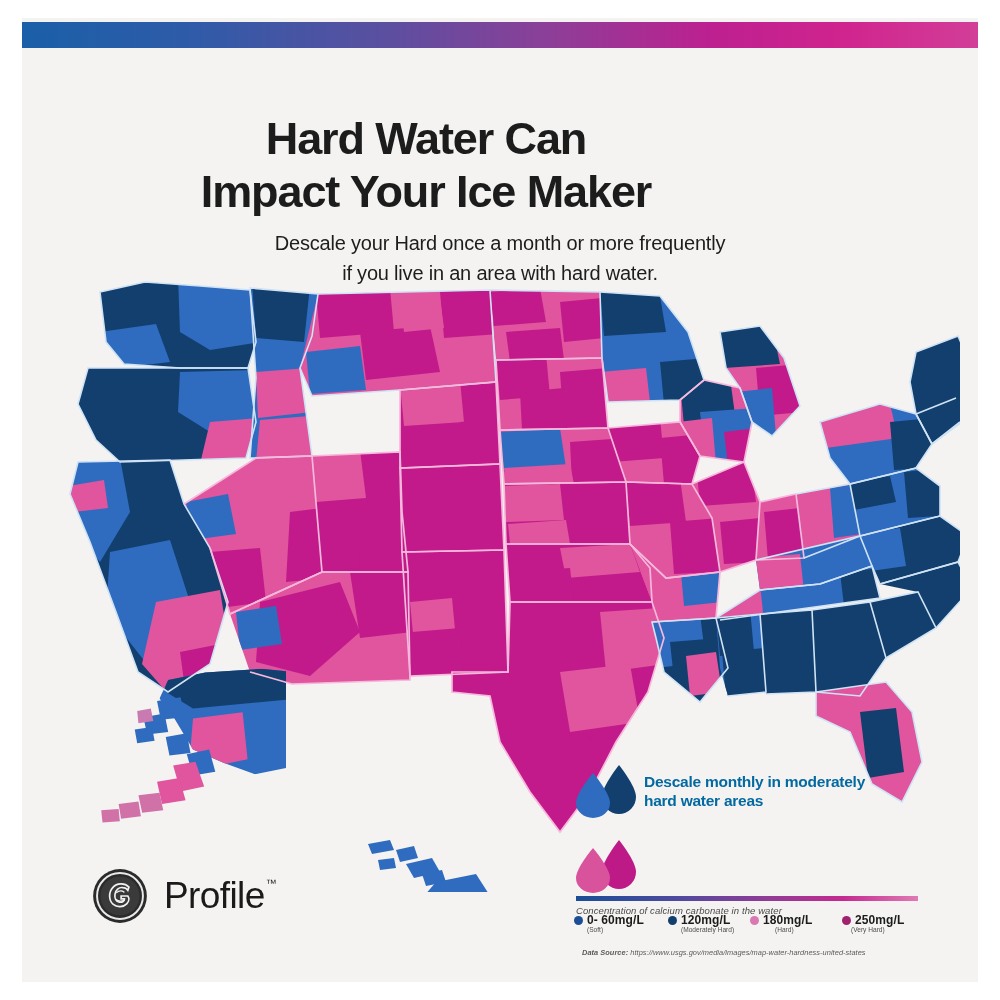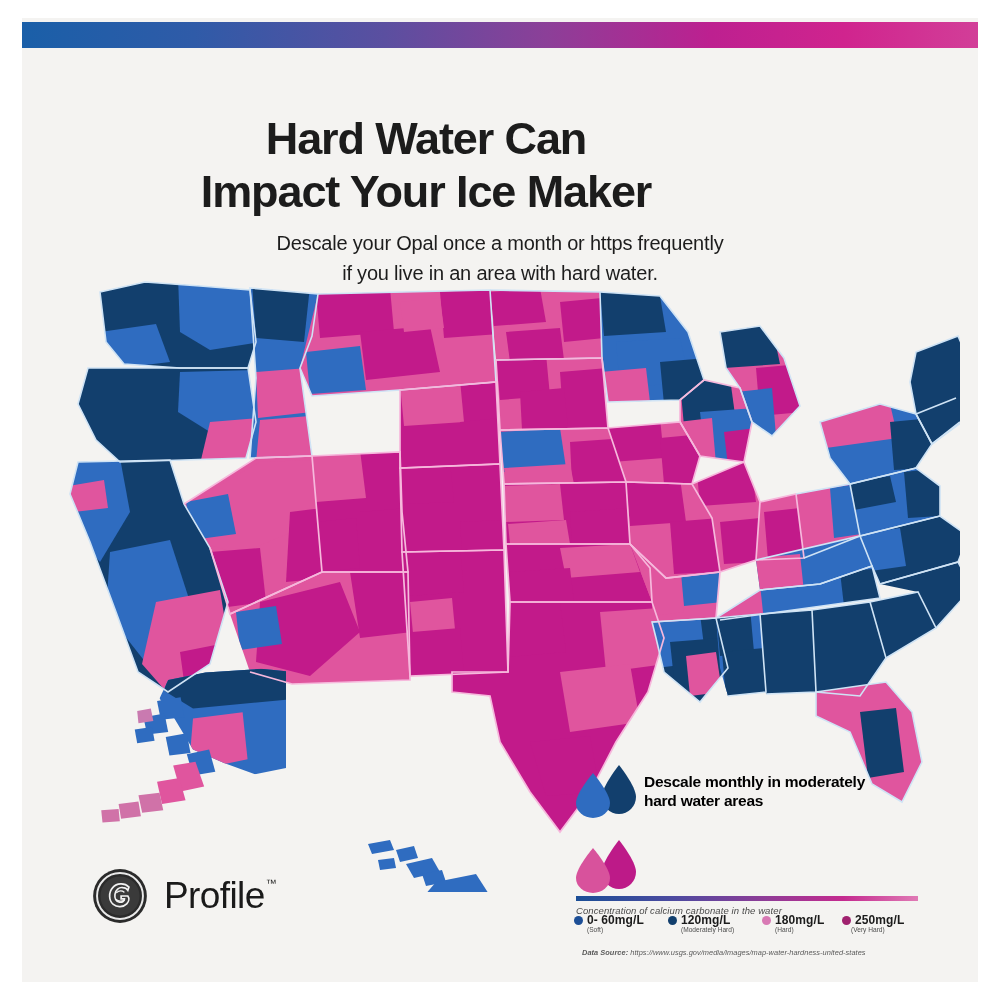--- a/index.html
+++ b/index.html
@@ -34,21 +34,21 @@
   #mapwrap{position:absolute;left:60px;top:272px;width:900px;height:620px;}
   #mapwrap svg{display:block;width:900px;height:620px;}
 
   
   #legend{position:absolute;left:572px;top:762px;width:350px;}
   .legrow{display:flex;align-items:center;margin-bottom:17px;}
   .drops{position:relative;width:72px;height:58px;flex:0 0 72px;}
   .drop{position:absolute;width:38px;height:50px;}
   .drop.back{left:28px;top:2px;}
   .drop.front{left:2px;top:6px;}
-  .legtext{font-size:15.5px;line-height:19px;font-weight:700;color:#000000;letter-spacing:-0.25px;}
+  .legtext{font-size:15.5px;line-height:19px;font-weight:700;color:#0369a1;letter-spacing:-0.25px;}
   .legtext span{display:block;}
 
   #scalebar{
     position:absolute;left:576px;top:896px;width:342px;height:5px;
     background:linear-gradient(90deg,#1a4e96 0%,#4b4aa0 28%,#8e3c97 55%,#c42a8f 78%,#e07ab5 100%);
   }
   #scalecap{
     position:absolute;left:576px;top:905px;width:350px;
     font-size:9.5px;font-style:italic;color:#4a4a4a;letter-spacing:0.1px;
   }
@@ -78,21 +78,21 @@
 <div id="card"></div>
 
 <div id="topbar"></div>
 
 <h1 id="title">
   <span>Hard Water Can</span>
   <span class="l2">Impact Your Ice Maker</span>
 </h1>
 
 <p id="subtitle">
-  <span>Descale your Opal once a month or https frequently</span>
+  <span>Descale your Hard once a month or more frequently</span>
   <span class="l2">if you live in an area with hard water.</span>
 </p>
 
 <div id="mapwrap">
 <svg viewBox="0 0 900 620" xmlns="http://www.w3.org/2000/svg">
   <defs>
     <clipPath id="cp-wa">
           <path d="M40,20 L85,10 L140,14 L190,18 L196,70 L188,96 L120,96 L64,92 L46,70 Z"></path>
         </clipPath>
     <clipPath id="cp-or">
@@ -578,21 +578,21 @@
     <span class="klabel">0- 60mg/L</span>
   </div>
   <span class="ksub" style="position:absolute;left:13px;top:11px;">(Soft)</span>
 
   <div class="key" style="left:94px;top:0px;">
     <span class="kdot" style="background:#123f6d"></span>
     <span class="klabel">120mg/L</span>
   </div>
   <span class="ksub" style="position:absolute;left:107px;top:11px;">(Moderately Hard)</span>
 
-  <div class="key" style="left:188px;top:0px;text-align:right;">
+  <div class="key" style="left:176px;top:0px;text-align:right;">
     <span class="kdot" style="background:#d879b4"></span>
     <span class="klabel">180mg/L</span>
   </div>
   <span class="ksub" style="position:absolute;left:201px;top:11px;">(Hard)</span>
 
   <div class="key" style="left:268px;top:0px;text-align:center;">
     <span class="kdot" style="background:#a0216f"></span>
     <span class="klabel">250mg/L</span>
   </div>
   <span class="ksub" style="position:absolute;left:277px;top:11px;">(Very Hard)</span>

